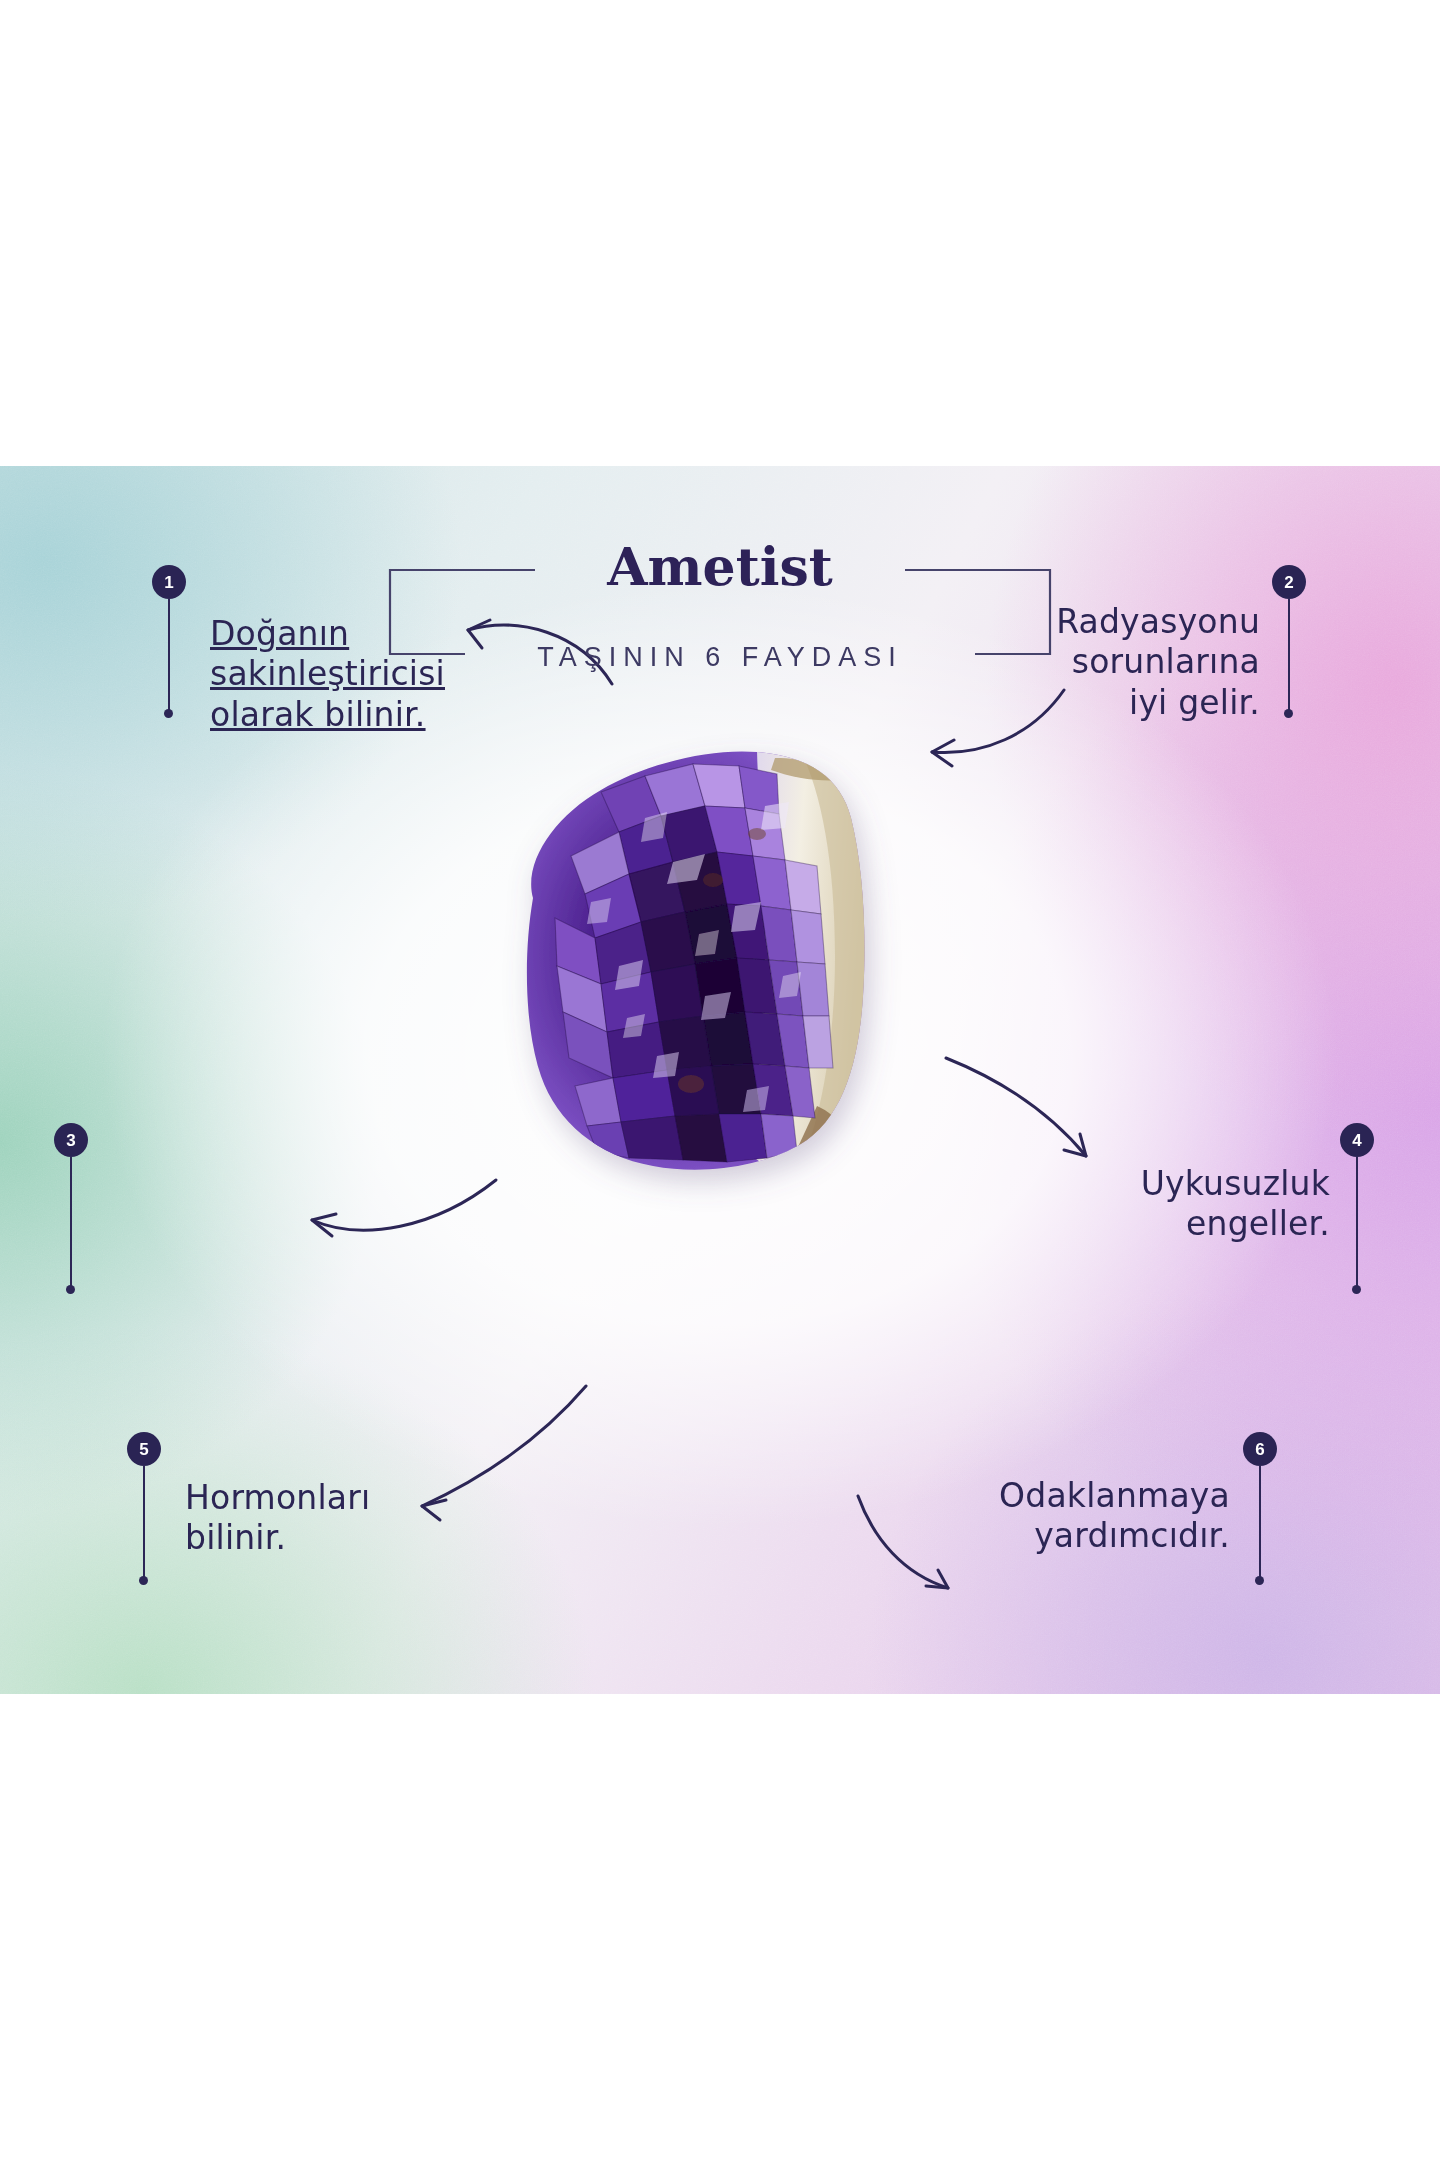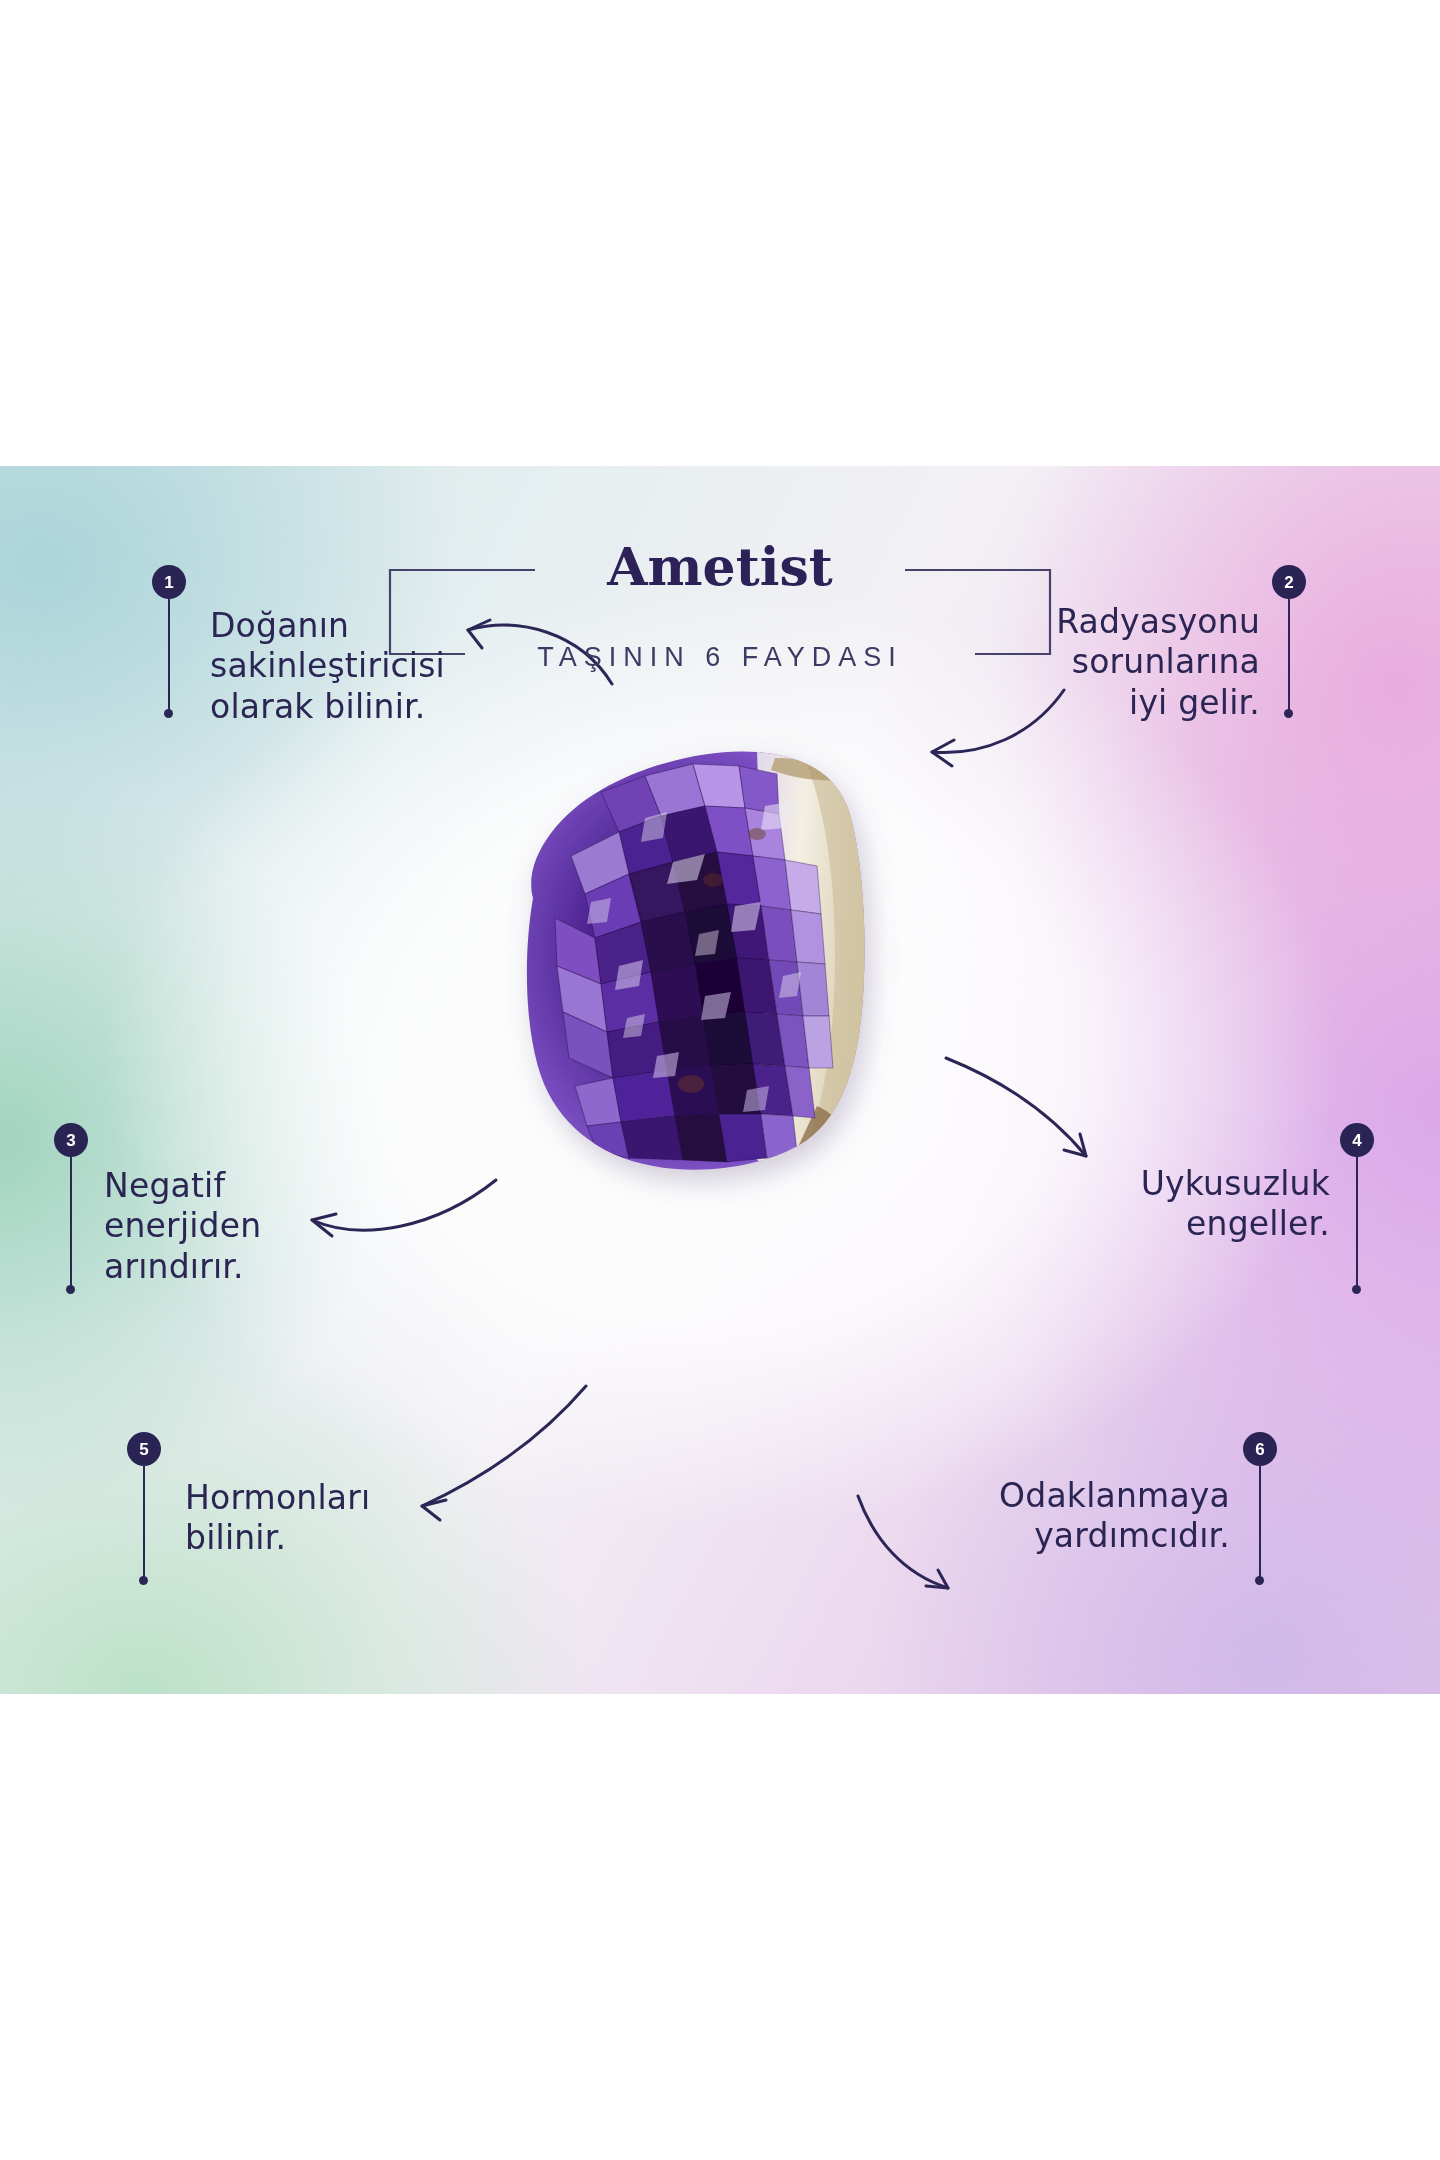--- a/index.html
+++ b/index.html
@@ -247,21 +247,21 @@
         </g>
       </svg>
     </div>
 
     <div class="ann" style="left:0;top:0;width:1440px;height:1228px;">
       <div class="pin-dot" style="left:152px; top:99px;">
         <span>1</span>
       </div>
       <div class="pin-line" style="left:168px; top:133px; height:112px;"></div>
       <div class="pin-end" style="left:164px; top:243px;"></div>
-      <div class="ann-text left" style="left:210px; top:140px; width:330px;">Doğanın
+      <div class="ann-text left" style="left:210px; top:148px; width:330px;text-decoration:underline;">Doğanın
 sakinleştiricisi
 olarak bilinir.</div>
       <svg class="arrow" style="left:460px; top:140px;" width="200" height="130" viewBox="0 0 200 130" fill="none">
         <path d="M8 24 C58 10 120 26 152 78" stroke="#2c2656" stroke-width="3" fill="none" stroke-linecap="round"></path>
         <path d="M8 24 L30 14 M8 24 L22 42" stroke="#2c2656" stroke-width="3" fill="none" stroke-linecap="round"></path>
       </svg>
     </div>
 
     <div class="ann" style="left:0;top:0;width:1440px;height:1228px;">
       <div class="pin-dot" style="left:1272px; top:99px;">
@@ -277,23 +277,20 @@
         <path d="M40 72 L62 60 M40 72 L60 86" stroke="#2c2656" stroke-width="3" fill="none" stroke-linecap="round"></path>
       </svg>
     </div>
 
     <div class="ann" style="left:0;top:0;width:1440px;height:1228px;">
       <div class="pin-dot" style="left:54px; top:657px;">
         <span>3</span>
       </div>
       <div class="pin-line" style="left:70px; top:691px; height:130px;"></div>
       <div class="pin-end" style="left:66px; top:819px;"></div>
-      <div class="ann-text left" style="left:104px; top:700px; width:300px;">Negatif
-enerjiden
-arındırır.</div>
       <svg class="arrow" style="left:300px; top:690px;" width="210" height="110" viewBox="0 0 210 110" fill="none">
         <path d="M12 64 C62 86 136 72 196 24" stroke="#2c2656" stroke-width="3" fill="none" stroke-linecap="round"></path>
         <path d="M12 64 L36 58 M12 64 L32 80" stroke="#2c2656" stroke-width="3" fill="none" stroke-linecap="round"></path>
       </svg>
     </div>
 
     <div class="ann" style="left:0;top:0;width:1440px;height:1228px;">
       <div class="pin-dot" style="left:1340px; top:657px;">
         <span>4</span>
       </div>

